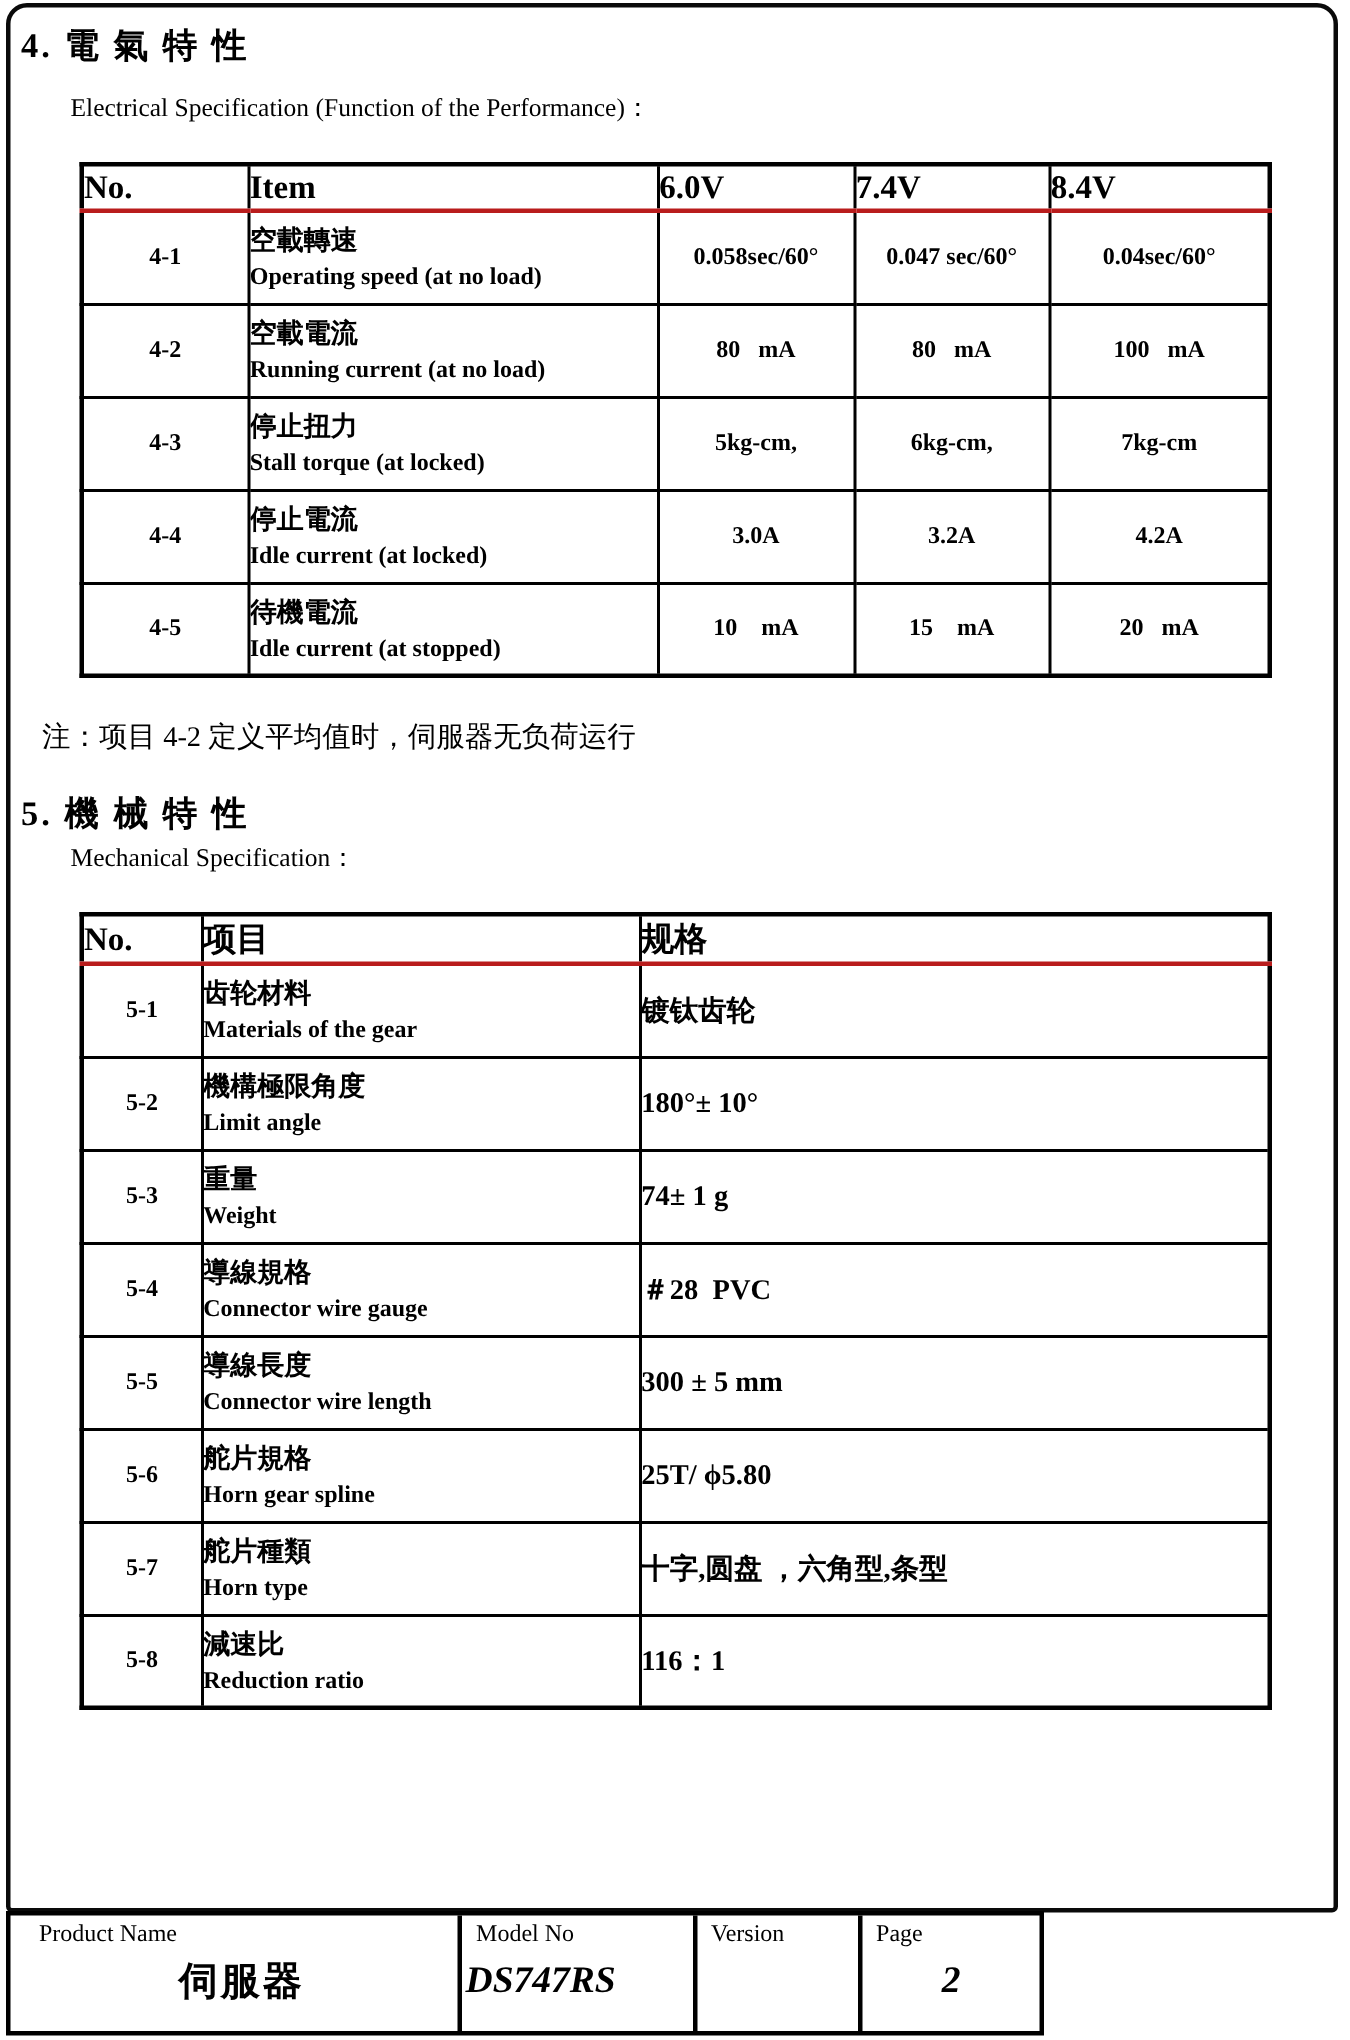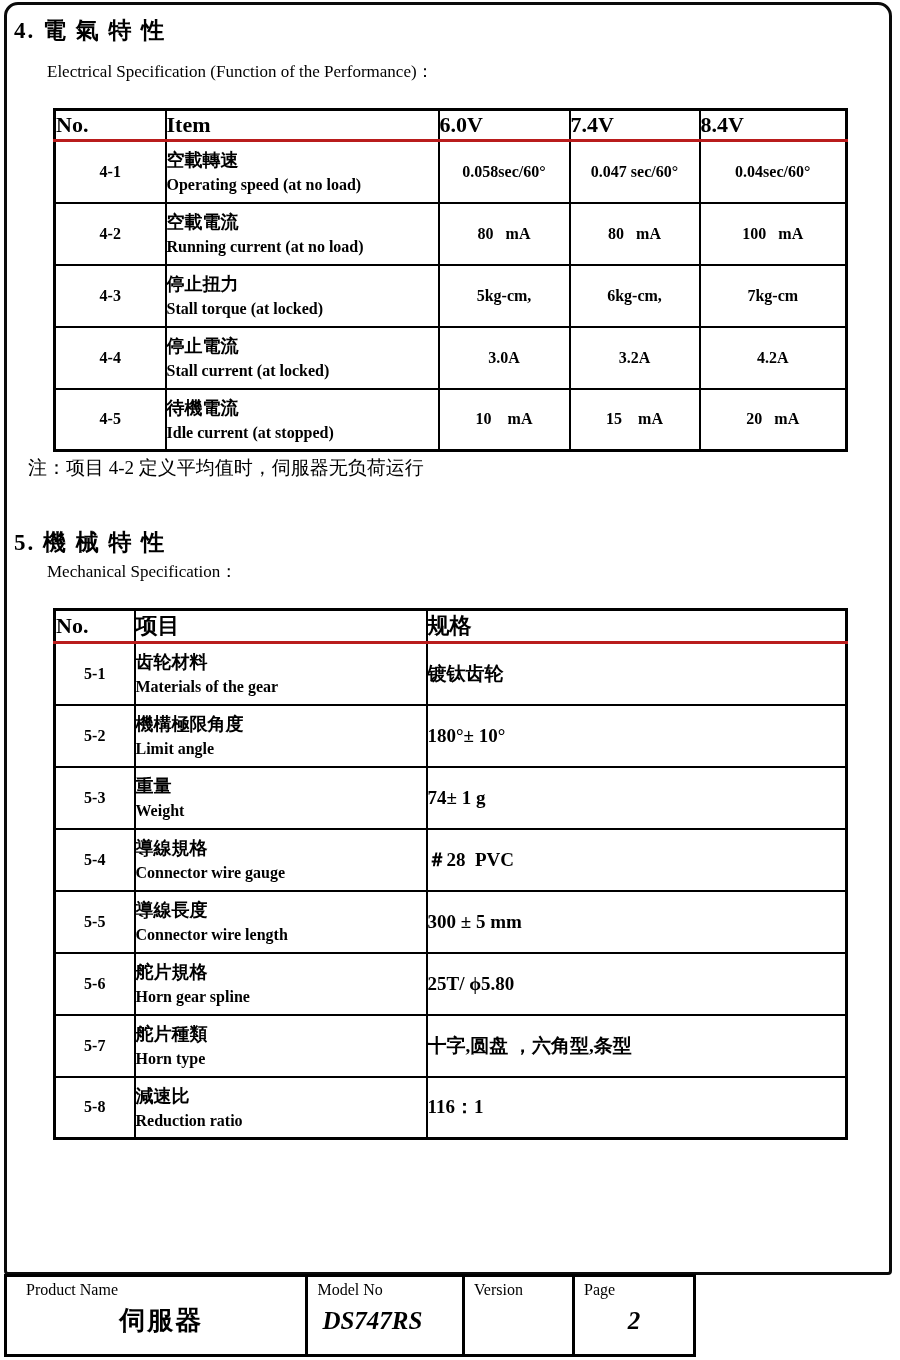--- a/index.html
+++ b/index.html
@@ -42,21 +42,21 @@
   .subheading {
     position: absolute;
     font-size: 17px;
     white-space: pre;
   }
   #sub4 { left: 47px; top: 60px; }
   #sub5 { left: 47px; top: 560px; }
   #note {
     position: absolute;
     left: 28px;
-    top: 455px;
+    top: 478px;
     font-size: 19px;
     white-space: pre;
   }
   table.spec {
     position: absolute;
     border-collapse: collapse;
     table-layout: fixed;
     border: 3px solid #000;
     background: #fff;
   }
@@ -128,21 +128,21 @@
   }
   .fvalue {
     text-align: center;
     font-size: 26px;
     font-weight: bold;
     margin-top: 4px;
     letter-spacing: 2px;
   }
   .fvalue-model {
     text-align: left;
-    padding-left: 14px;
+    padding-left: 2px;
     font-size: 25px;
     font-weight: bold;
     font-style: italic;
     letter-spacing: 0;
     margin-top: 8px;
   }
   .fvalue-page {
     text-align: center;
     font-size: 25px;
     font-weight: bold;
@@ -204,21 +204,21 @@
           <span class="item-en">Stall torque (at locked)</span>
         </td>
         <td class="val-cell">5kg-cm,</td>
         <td class="val-cell">6kg-cm,</td>
         <td class="val-cell">7kg-cm</td>
       </tr>
       <tr>
         <td class="no-cell">4-4</td>
         <td class="item-cell">
           <span class="item-zh">停止電流</span>
-          <span class="item-en">Stall current (at locked)</span>
+          <span class="item-en">Idle current (at locked)</span>
         </td>
         <td class="val-cell">3.0A</td>
         <td class="val-cell">3.2A</td>
         <td class="val-cell">4.2A</td>
       </tr>
       <tr>
         <td class="no-cell">4-5</td>
         <td class="item-cell">
           <span class="item-zh">待機電流</span>
           <span class="item-en">Idle current (at stopped)</span>

